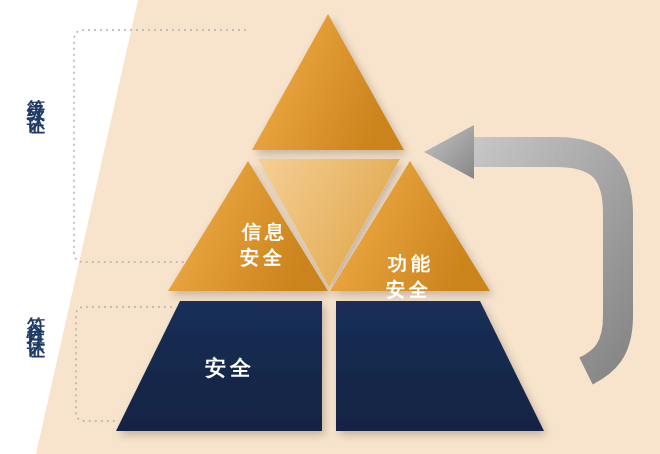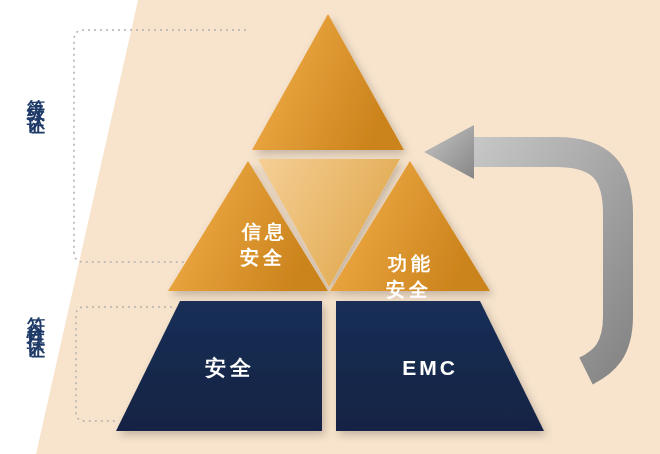--- a/index.html
+++ b/index.html
@@ -88,18 +88,17 @@
       <polygon points="180,301 322,301 322,431 116,431" fill="url(#navyGrad)"></polygon>
       <polygon points="336,301 480,301 544,431 336,431" fill="url(#navyGrad)"></polygon>
     </g>
   </svg>
 
   <div class="label lbl-midleft">信息
 安全</div>
   <div class="label lbl-midright">功能
 安全</div>
   <div class="label lbl-botleft">安全</div>
-  <div class="label lbl-botright">EMC</div>
 
   <div class="side-label side-upper">等级认证</div>
   <div class="side-label side-lower">符合性认证</div>
 
 </div>
 
 </body></html>

